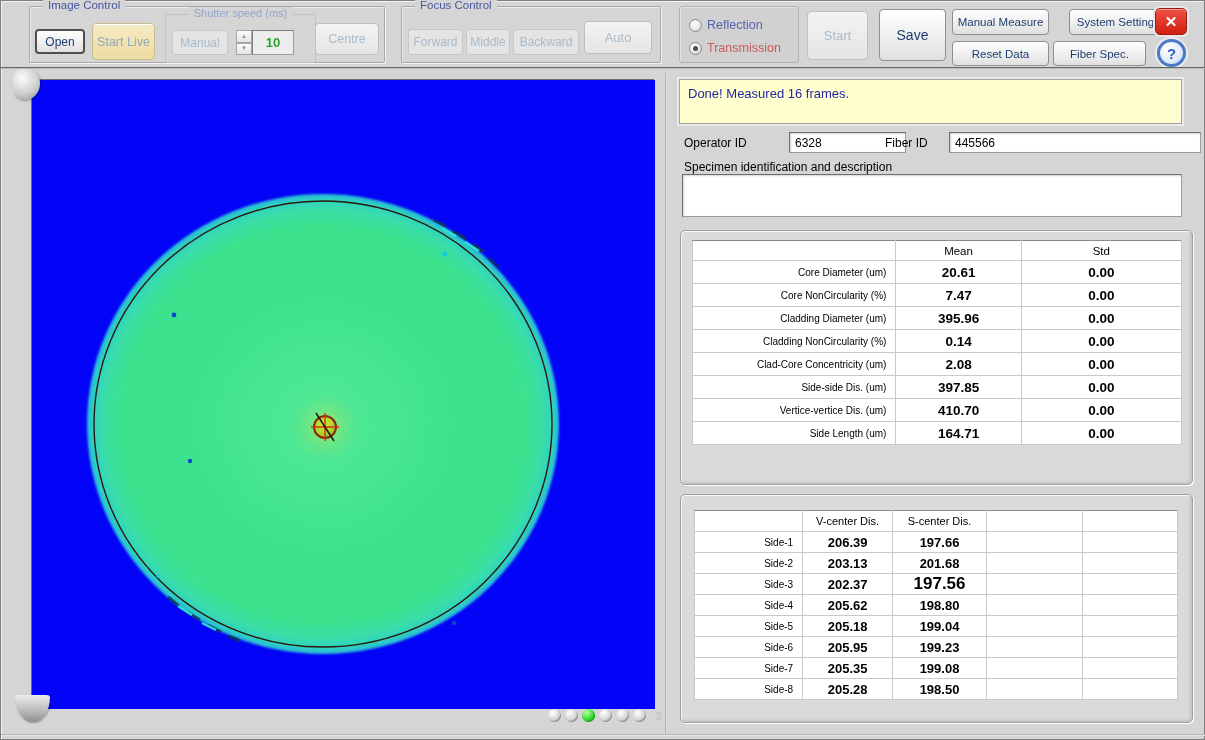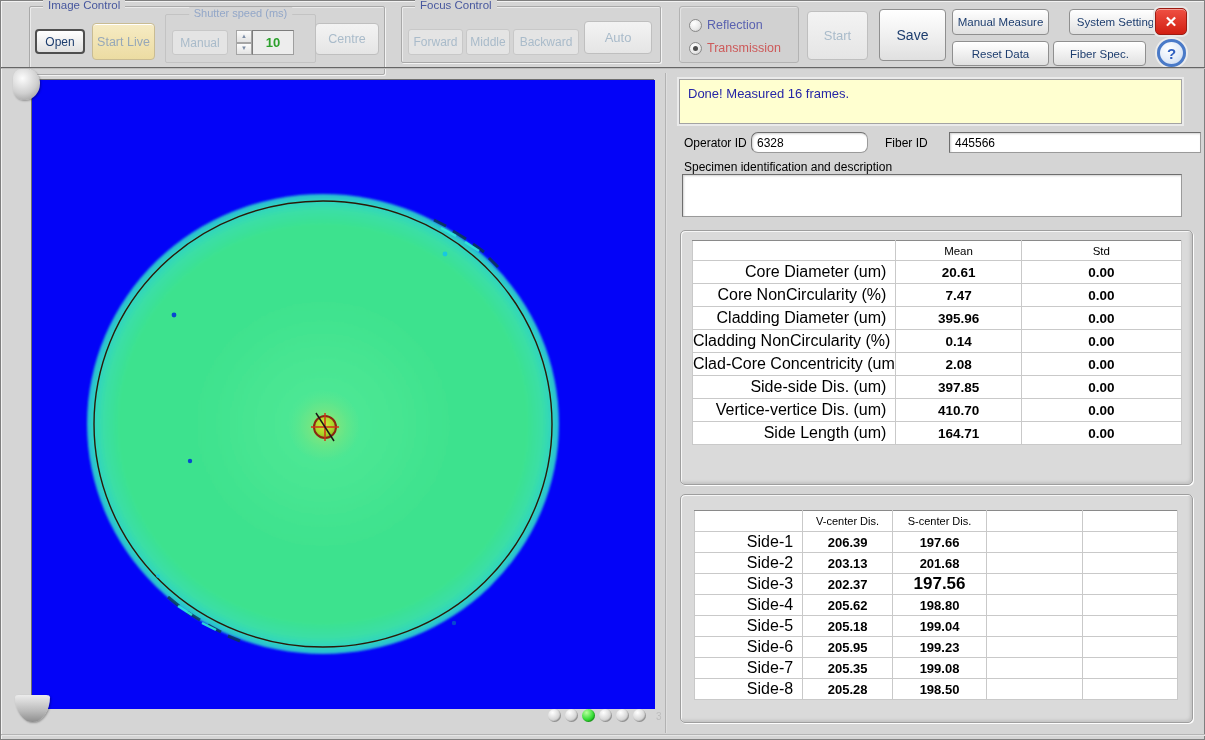--- a/index.html
+++ b/index.html
@@ -58,31 +58,31 @@
 
   .field-label { position:absolute; font-size:12px; color:#000; }
   .sunken { position:absolute; background:#ffffff; border:1px solid #9a9a9a; border-top-color:#6e6e6e; border-left-color:#6e6e6e; box-shadow: inset 1px 1px 2px rgba(0,0,0,.18); font-family:"Liberation Sans", sans-serif; font-size:12px; color:#000; padding:2px 5px; outline:none; resize:none; }
 
   .panel3d { position:absolute; background:#dadada; border:1px solid #9e9e9e; border-radius:5px; box-shadow: inset 1px 1px 0 #f6f6f6, inset -2px -2px 3px #c3c3c3, 1px 1px 0 #fdfdfd; }
   table.mtable { position:absolute; border-collapse:collapse; background:#ffffff; table-layout:fixed; }
   .mtable td, .mtable th { border:1px solid #c9c9c9; overflow:hidden; white-space:nowrap; }
   .mtable tr:first-child th { border-top-color:#8a8a8a; }
   .mtable { border:1px solid #8a8a8a; }
   .mtable th { font-weight:normal; font-size:11.5px; color:#000; }
-  td.lbl { text-align:right; padding-right:9px; font-size:16px; color:#000;margin-left:8px; }
+  td.lbl { text-align:right; padding-right:9px; font-size:10px; color:#000;margin-left:8px; }
   td.val { text-align:center; font-weight:bold; font-size:13.5px; color:#000; }
 </style>
 </head>
 <body>
 
 <div class="window">
 
   <div class="toolbar">
 
-    <div class="groupbox" style="left:28px;top:5px;width:356px;height:69px;padding-left:28px;">
+    <div class="groupbox" style="left:28px;top:5px;width:356px;height:57px;padding-left:28px;">
       <span class="group-label">Image Control</span>
       <button class="btn default" style="left:5px;top:22px;width:50px;height:25px;">Open</button>
       <button class="btn tan" style="left:62px;top:16px;width:63px;height:37px;">Start Live</button>
       <div class="subgroup" style="left:135px;top:7px;width:151px;height:49px;">
         <span class="group-label" style="font-size:11px;">Shutter speed (ms)</span>
         <button class="btn flat dis" style="left:6px;top:15px;width:56px;height:25px;">Manual</button>
         <div class="spinner" style="left:70px;top:15px;">
           <div class="spin-btn">▲</div>
           <div class="spin-btn">▼</div>
         </div>
@@ -208,21 +208,21 @@
     </div>
   <span class="frame-counter" style="position:absolute;left:651px;top:710px;">3</span>
 
   <div class="v-groove"></div>
 
   <div class="status-box">
     <span>Done! Measured 16 frames.</span>
   </div>
 
   <span class="field-label" style="left:683px;top:135px;">Operator ID</span>
-  <input class="sunken" style="left: 750px; top: 131px; width: 117px; height: 21px; border-radius: 7px;" value="6328">
+  <input class="sunken" style="left: 788px; top: 131px; width: 117px; height: 21px;" value="6328">
   <span class="field-label" style="left:884px;top:135px;">Fiber ID</span>
   <input class="sunken" style="left: 948px; top: 131px; width: 252px; height: 21px;" value="445566">
 
   <span class="field-label" style="left:683px;top:159px;">Specimen identification and description</span>
   <textarea class="sunken" style="left: 681px; top: 173px; width: 500px; height: 43px;"></textarea>
 
   <div class="panel3d" style="left:679px;top:229px;width:513px;height:255px;">
     <table class="mtable" style="left:11px;top:9px;width:490px;">
       <colgroup>
           <col style="width:203px">

